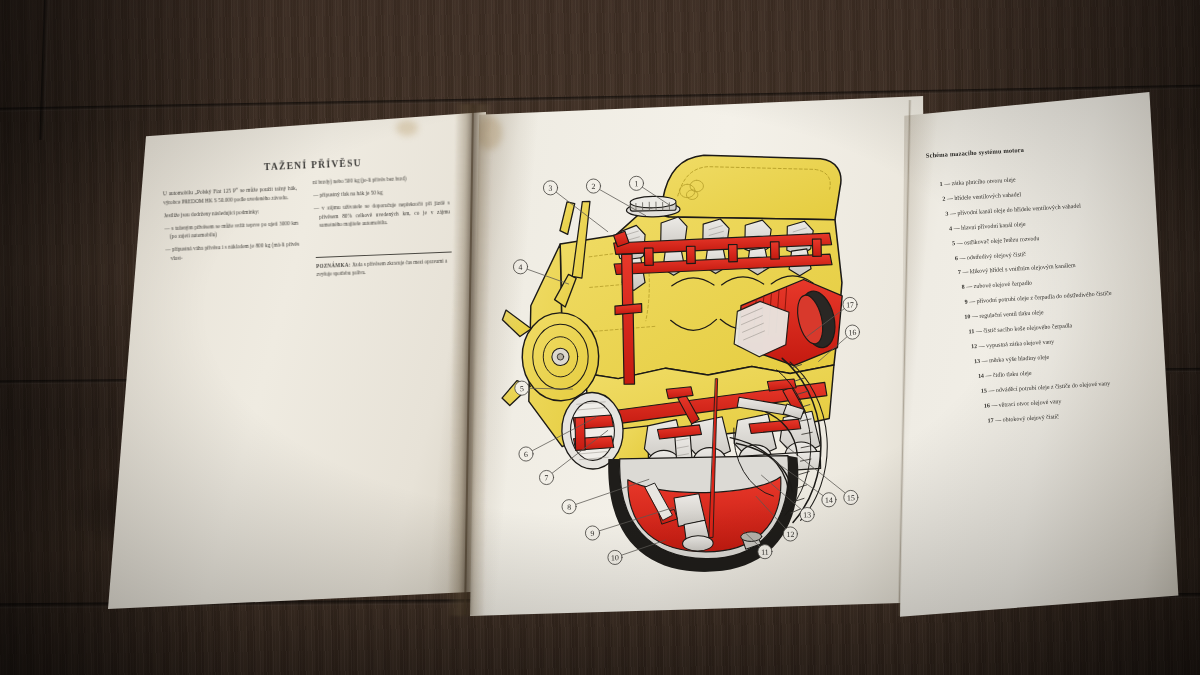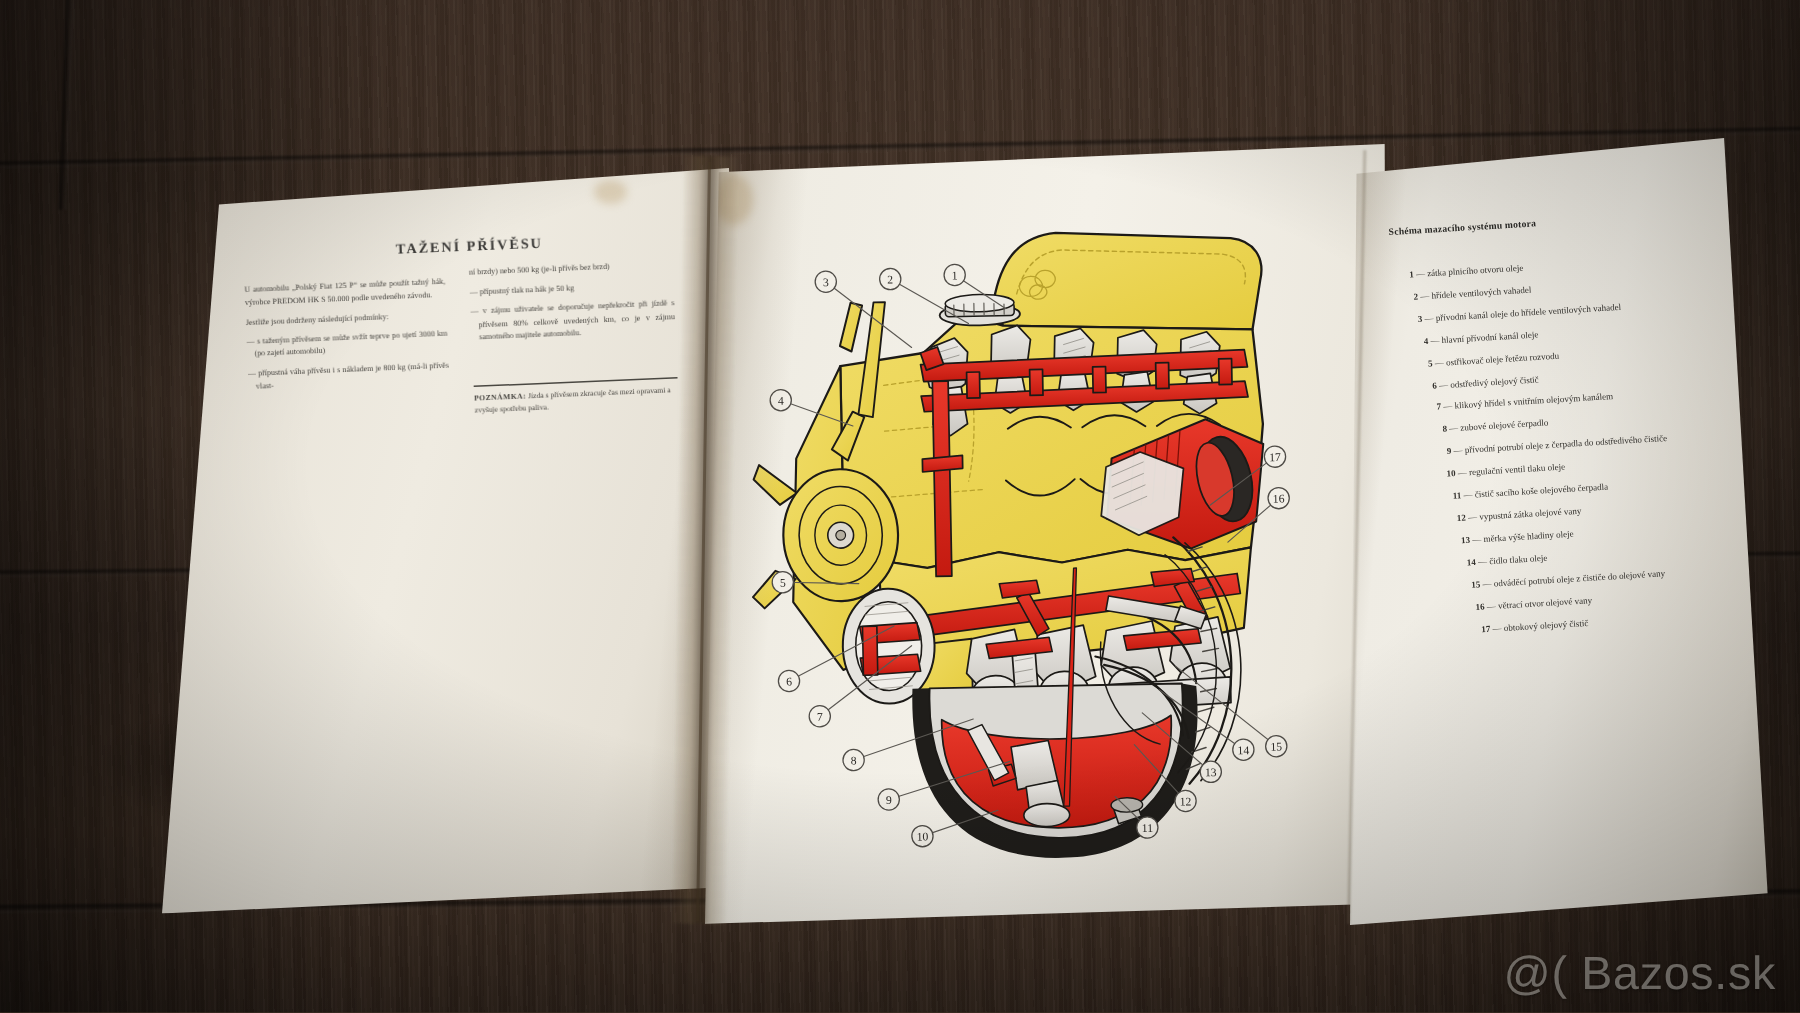--- a/index.html
+++ b/index.html
@@ -558,14 +558,13 @@
       <div class="page-shade"></div>
     </div>
 
     <div id="gutter"></div>
     <div id="gutter-fold"></div>
     <div id="flap-fold"></div>
   </div>
 
   <div class="vig"></div>
 
-  <div id="watermark">@( Bazos.sk</div>
 </div>
 
 </body></html>

